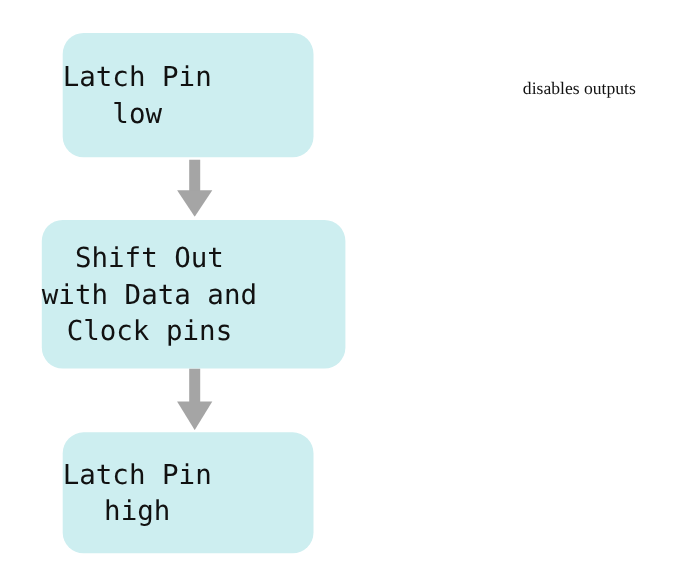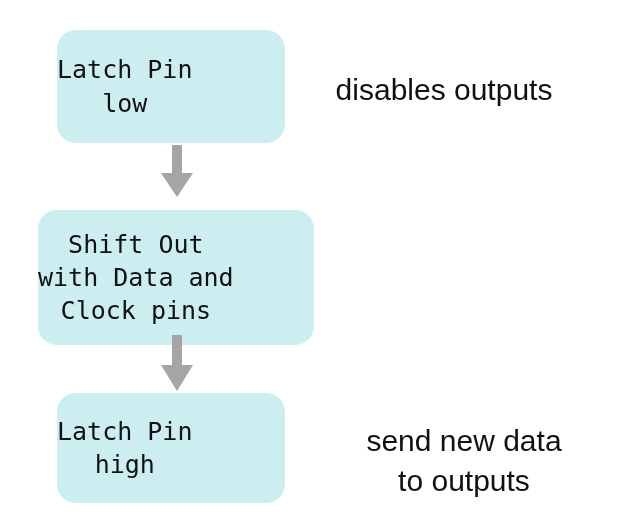--- a/index.html
+++ b/index.html
@@ -33,40 +33,40 @@
     font-family: "DejaVu Sans Mono", "Liberation Mono", monospace;
     font-size: 25px;
     line-height: 1.33;
     color: #111111;
     text-align: center;
     white-space: pre-line;
     letter-spacing: 0px;
   }
 
   #node-latch-low  { left: 57px;  top: 30px;  width: 228px; height: 113px; }
-  #node-shift-out  { left: 38px;  top: 210px; width: 276px; height: 135px; }
+  #node-shift-out  { left: 38px;  top: 200px; width: 276px; height: 135px; }
   #node-latch-high { left: 57px;  top: 393px; width: 228px; height: 110px; }
 
   
   .arrow {
     position: absolute;
     left: 158px;
     width: 38px;
   }
   #arrow-1 { top: 145px; height: 52px; }
   #arrow-2 { top: 335px; height: 56px; }
 
   
   .annotation {
     position: absolute;
-    font-family: Liberation Sans, sans-serif;
-    font-size: 30px;
+    font-family: Liberation Serif, serif;
+    font-size: 16px;
     line-height: 1.33;
     color: #111111;
-    text-align: center;
+    text-align: right;
     white-space: pre-line;
   }
   #ann-disables  { left: 310px; top: 70px;  width: 268px; }
   #ann-send-data { left: 334px; top: 238px; width: 268px; }
   #ann-send-new  { left: 330px; top: 421px; width: 268px; }
 </style>
 </head>
 <body>
 
 <div id="diagram">
@@ -101,16 +101,14 @@
         <polygon points="3,30 35,30 19,56"></polygon>
       </g>
     </svg>
   </div>
 
   <div class="node" id="node-latch-high">
     <span class="node-label">Latch Pin
 high</span>
   </div>
 
-  <div class="annotation" id="ann-send-new">send new data
-to outputs</div>
 
 </div>
 
 </body></html>

